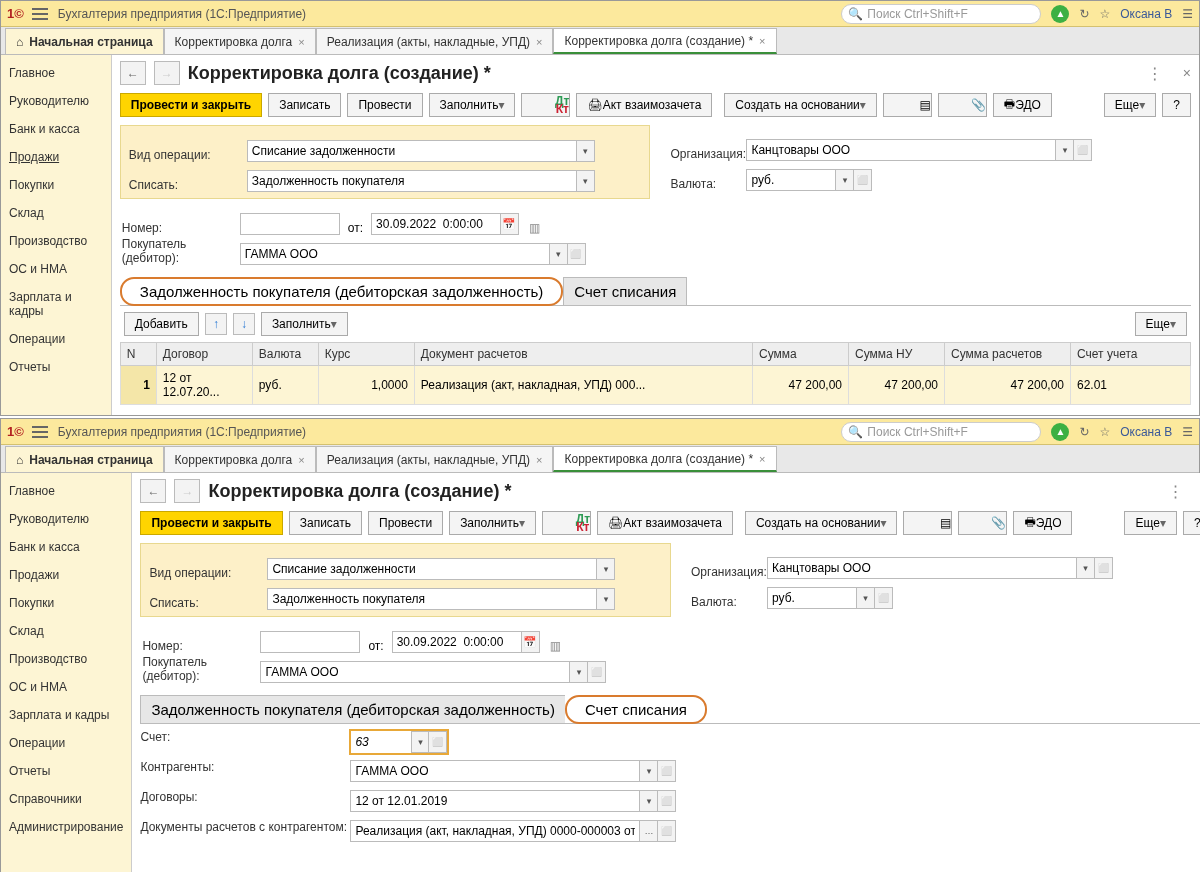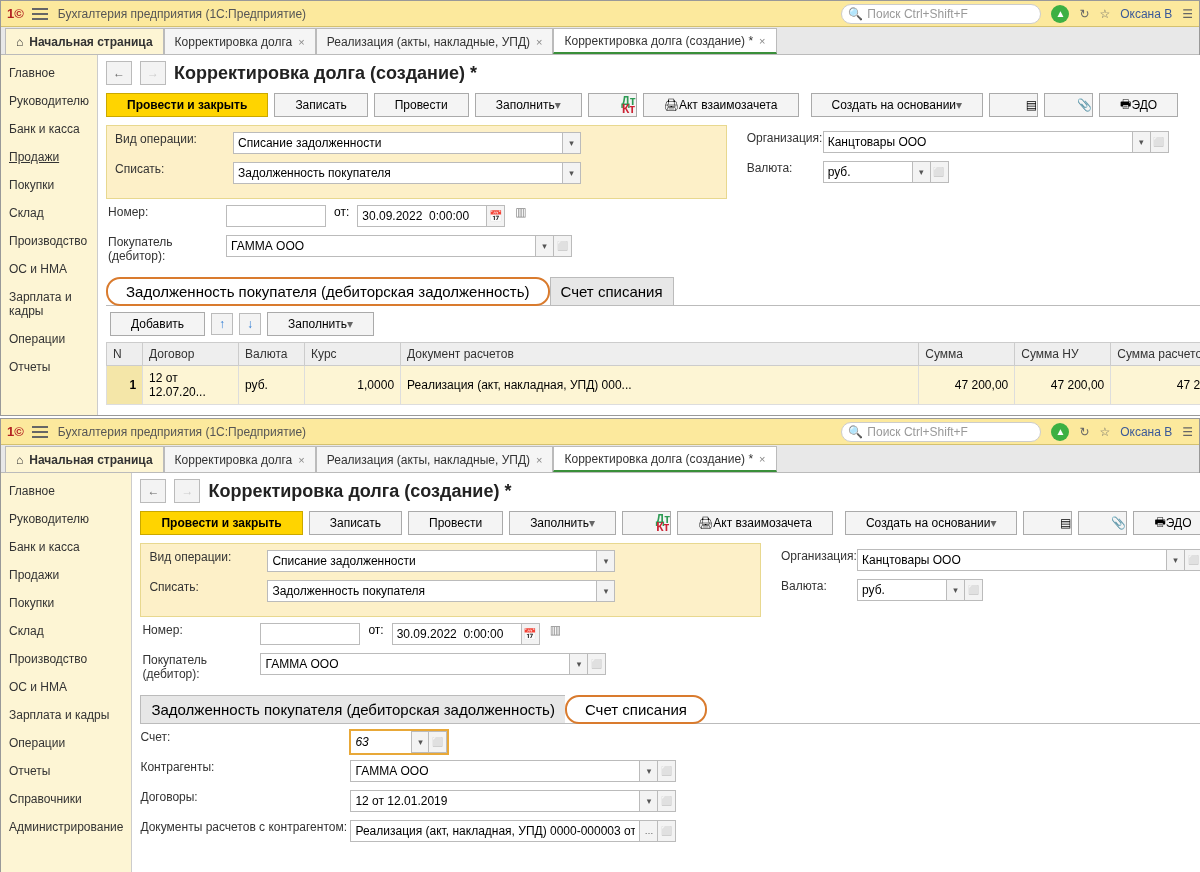--- a/index.html
+++ b/index.html
@@ -26,28 +26,28 @@
 .sidebar a{display:block;padding:7px 8px;color:#333;text-decoration:none;font-size:12px;cursor:pointer}
 .sidebar a.active{text-decoration:underline}
 .content{flex:1;padding:6px 8px;background:#fff;position:relative}
 .header-row{display:flex;align-items:center;gap:8px;margin-bottom:8px}
 .nav-btn{width:26px;height:24px;border:1px solid #bbb;background:#f3f3f3;display:flex;align-items:center;justify-content:center;color:#666;cursor:pointer}
 .nav-btn.disabled{color:#ccc}
 .page-title{font-size:18px;font-weight:bold;color:#222}
 .menu-dots{margin-left:auto;color:#888;cursor:pointer;font-size:16px}
 .close-x{margin-left:12px;color:#888;cursor:pointer;font-size:14px}
 .toolbar{display:flex;align-items:center;gap:6px;margin-bottom:8px;flex-wrap:nowrap}
-.btn{border:1px solid #aaa;background:#f4f4f4;padding:4px 20px;height:24px;display:flex;align-items:center;cursor:pointer;font-size:12px;white-space:nowrap}
+.btn{border:1px solid #aaa;background:#f4f4f4;padding:4px 10px;height:24px;display:flex;align-items:center;cursor:pointer;font-size:12px;white-space:nowrap}
 .btn.yellow{background:#ffd400;border-color:#caa800;font-weight:bold}
 .btn.drop::after{content:" ▾";color:#666}
 .btn-ico{width:49px;justify-content:flex-end;padding:4px 0}
 .spacer{flex:1}
 .form-block{background:#fdf0c8;border:1px solid #e8d88f;padding:6px}
 .form-block.white{background:#fff;border:none;padding:6px 0}
-.frow{display:flex;align-items:flex-start;min-height:30px}
+.frow{display:flex;align-items:flex-end;min-height:30px}
 .flabel{width:120px;color:#333;font-size:12px;padding-left:2px}
 .combo{display:flex;align-items:center}
 .tinput{border:1px solid #bbb;height:22px;padding:0 4px;background:#fff;font-size:12px}
 .cbtn{border:1px solid #bbb;border-left:none;width:18px;height:22px;background:#f3f3f3;display:flex;align-items:center;justify-content:center;font-size:9px;color:#555;cursor:pointer}
 .subtabs{display:flex;margin-top:6px}
 .subtab{border:1px solid #bbb;padding:5px 10px;background:#e7e7e7;cursor:pointer;font-size:15px}
 .subtab.first{border-right:none}
 .halo{border:2px solid #d97b2e;border-radius:14px;padding:3px 8px;background:transparent}
 .subtab.active{background:#fff;border-bottom:1px solid #fff;position:relative;top:1px}
 .tbline{border-top:1px solid #bbb;margin-top:-1px;padding:6px 4px;display:flex;align-items:center;gap:6px}

